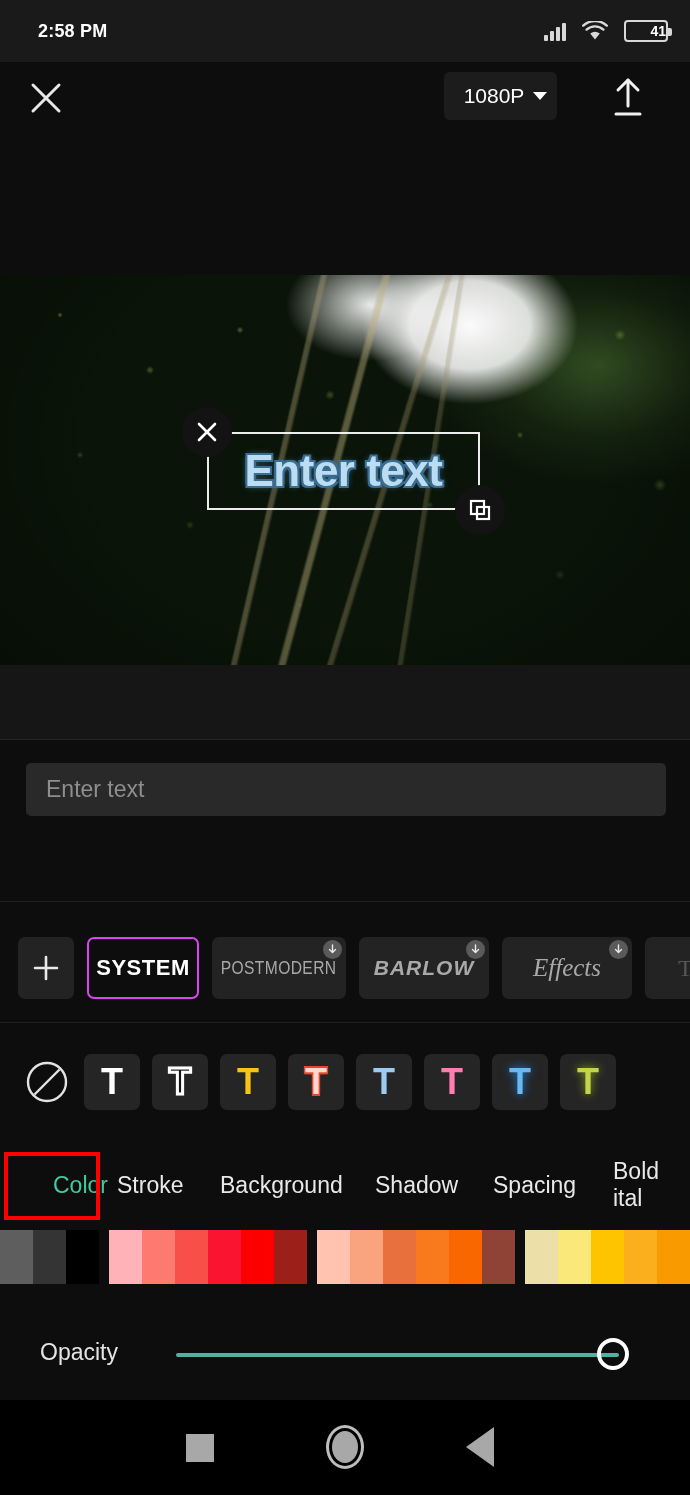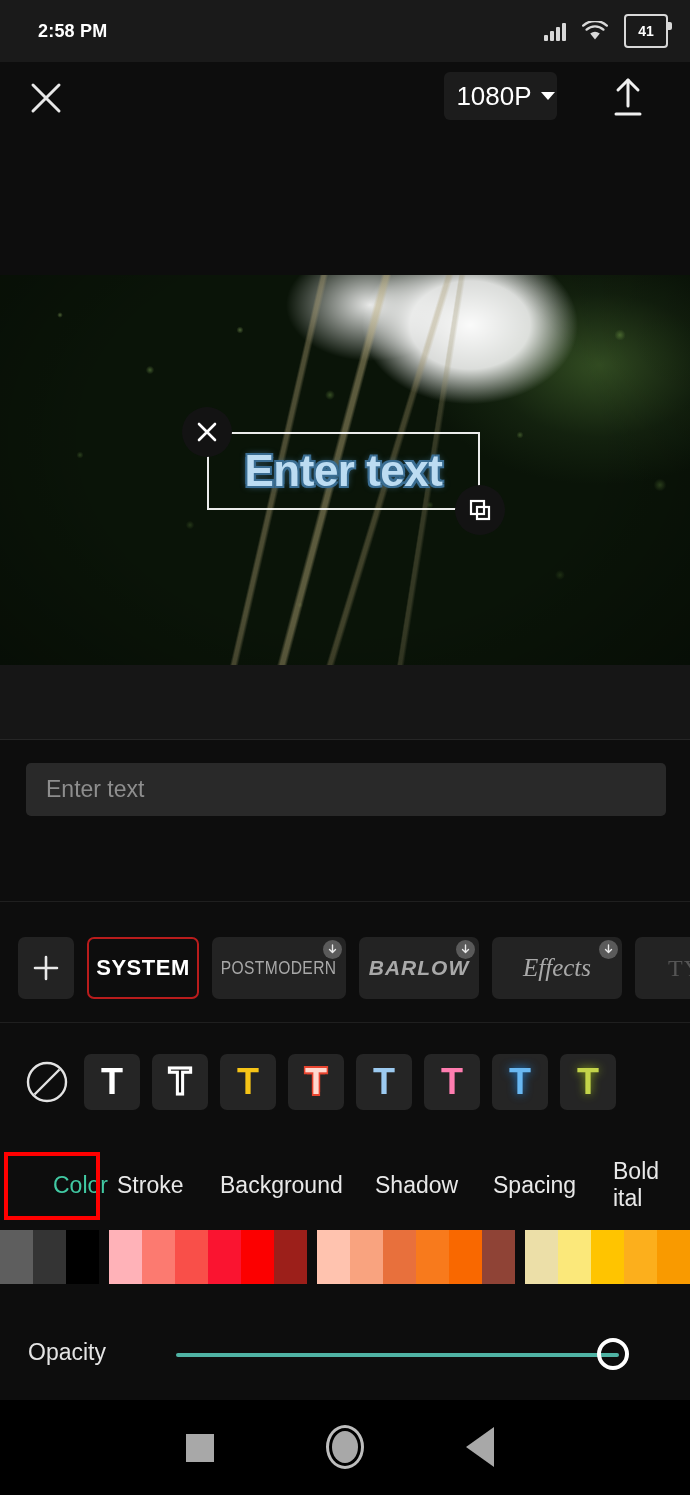--- a/index.html
+++ b/index.html
@@ -31,22 +31,22 @@
     margin-left: auto; display: flex; align-items: center; gap: 16px;
   }
   .signal-bars { display: flex; align-items: flex-end; gap: 2px; height: 20px; }
   .signal-bars i { display: block; width: 4px; background: #d8d8d8; border-radius: 1px; }
   .signal-bars i:nth-child(1) { height: 6px; }
   .signal-bars i:nth-child(2) { height: 10px; }
   .signal-bars i:nth-child(3) { height: 14px; }
   .signal-bars i:nth-child(4) { height: 18px; }
   .wifi-icon svg { display: block; }
   .battery {
-    width: 44px; height: 34px; border: 2px solid #d8d8d8; border-radius: 4px;
-    position: relative; display: flex; align-items: center; justify-content: center;
+    width: 44px; height: 22px; border: 2px solid #d8d8d8; border-radius: 4px;
+    position: relative; display: flex; align-items: center; justify-content: flex-end;
   }
   .battery:after {
     content: ""; position: absolute; right: -6px; top: 6px;
     width: 4px; height: 8px; background: #d8d8d8; border-radius: 0 2px 2px 0;
   }
   .battery span {
     font-size: 14px; color: #ffffff; font-weight: bold; line-height: 1;
   }
 
   
@@ -58,21 +58,21 @@
   .close-x {
     position: absolute; left: 28px; top: 18px;
     width: 36px; height: 36px; cursor: pointer;
   }
   .res-chip {
     position: absolute; left: 444px; top: 10px;
     width: 113px; height: 48px;
     background: #1c1c1c; border-radius: 6px;
     display: flex; align-items: center; justify-content: center; gap: 9px;
   }
-  .res-chip .label { color: #fff; font-size: 26px; margin-left: 10px; }
+  .res-chip .label { color: #fff; font-size: 21px; margin-left: 10px; }
   .caret-down {
     width: 0; height: 0;
     border-left: 7px solid transparent; border-right: 7px solid transparent;
     border-top: 8px solid #ffffff;
   }
   .export-btn {
     position: absolute; left: 608px; top: 14px;
     width: 40px; height: 42px; cursor: pointer;
   }
 
@@ -221,21 +221,21 @@
   }
   .font-chip {
     flex: 0 0 auto;
     height: 62px; background: #232323; border-radius: 7px;
     display: flex; align-items: center; justify-content: center;
     position: relative; padding: 0 16px;
     color: #a9a9a9; font-size: 22px; white-space: nowrap;
     cursor: pointer;
   }
   .font-chip.selected {
-    background: #0d0d0d; border: 2px solid #b91c1c; color: #ffffff;
+    background: #0d0d0d; border: 2px solid #d946ef; color: #ffffff;
     font-weight: bold; letter-spacing: 0.5px;
   }
   .font-chip .dl {
     position: absolute; right: 4px; top: 3px;
     width: 19px; height: 19px; border-radius: 50%;
     background: #5a5a5a;
     display: flex; align-items: center; justify-content: center;
   }
   .f-postmodern { font-family: "Liberation Sans", sans-serif; font-size: 19px; letter-spacing: 0.5px; transform: scaleX(0.82); }
   .f-barlow { font-weight: bold; font-style: italic; letter-spacing: 1px; font-size: 21px; }
@@ -288,21 +288,21 @@
   }
   .sw { height: 54px; flex: 0 0 auto; }
   .sw-gap { width: 10px; background: #0d0d0d; flex: 0 0 auto; }
 
   
   .opacity-row {
     position: absolute; left: 0; top: 1320px;
     width: 690px; height: 70px;
   }
   .opacity-label {
-    position: absolute; left: 28px; top: 19px;
+    position: absolute; left: 40px; top: 19px;
     color: #e4e4e4; font-size: 23px;
   }
   .slider-track {
     position: absolute; left: 176px; top: 33px;
     width: 443px; height: 4px;
     background: #4fb3a4; border-radius: 2px;
   }
   .slider-knob {
     position: absolute; left: 597px; top: 18px;
     width: 32px; height: 32px; border-radius: 50%;
@@ -431,21 +431,21 @@
 
       <div class="font-chip" style="width:134px;">
         <span class="f-postmodern">POSTMODERN</span>
         <span class="dl">
           <svg width="11" height="11" viewBox="0 0 11 11">
             <path d="M5.5 1 L5.5 8 M2.5 5.5 L5.5 8.5 L8.5 5.5" stroke="#eaeaea" stroke-width="1.4" fill="none" stroke-linecap="round" stroke-linejoin="round"></path>
           </svg>
         </span>
       </div>
 
-      <div class="font-chip" style="width:120px;">
+      <div class="font-chip" style="width:130px;">
         <span class="f-barlow">BARLOW</span>
         <span class="dl">
           <svg width="11" height="11" viewBox="0 0 11 11">
             <path d="M5.5 1 L5.5 8 M2.5 5.5 L5.5 8.5 L8.5 5.5" stroke="#eaeaea" stroke-width="1.4" fill="none" stroke-linecap="round" stroke-linejoin="round"></path>
           </svg>
         </span>
       </div>
 
       <div class="font-chip" style="width:130px;">
         <span class="f-italic">Effects</span>

